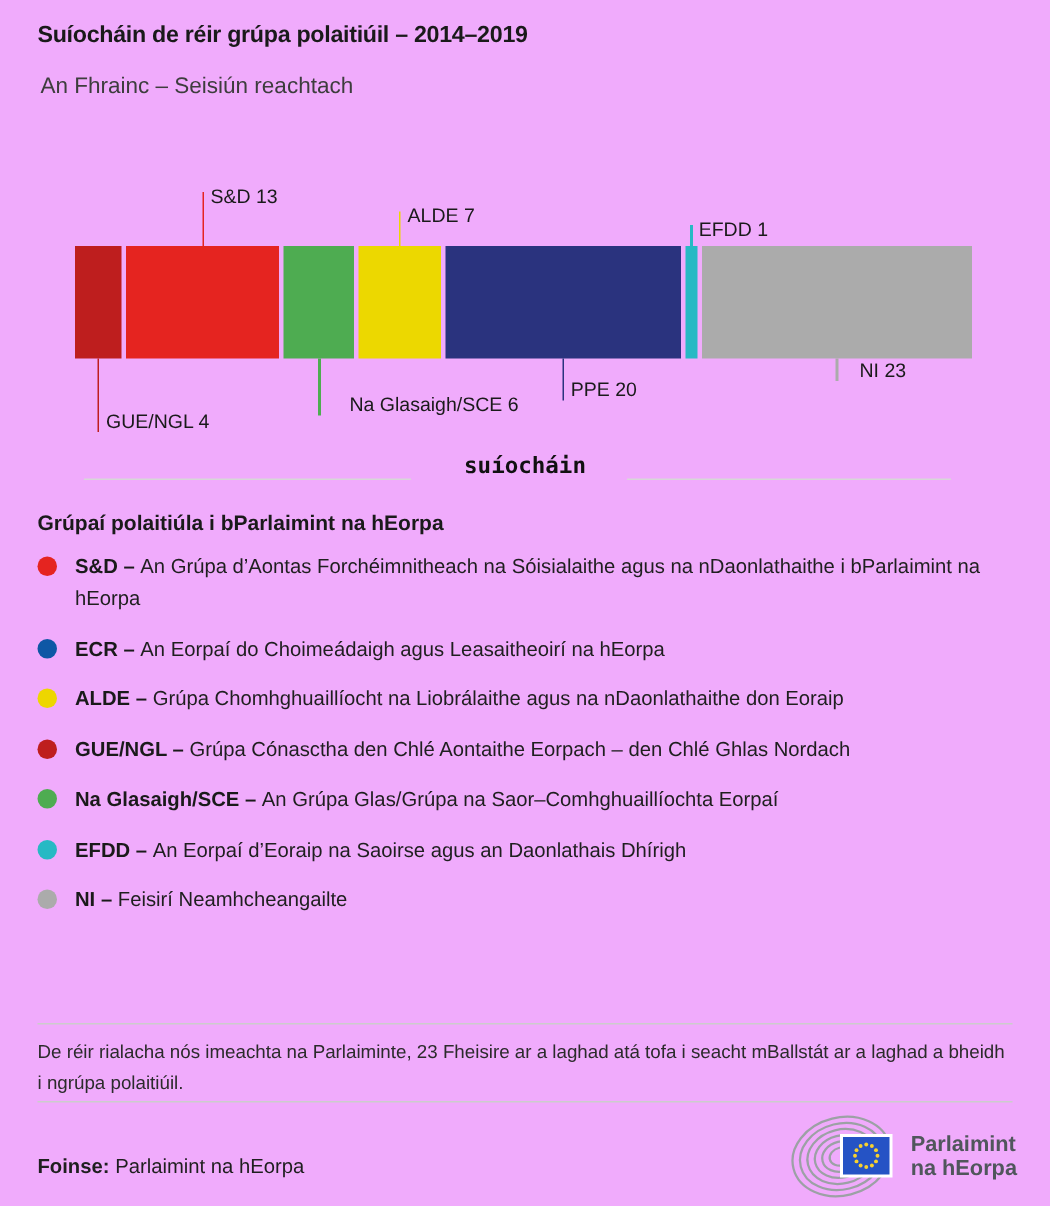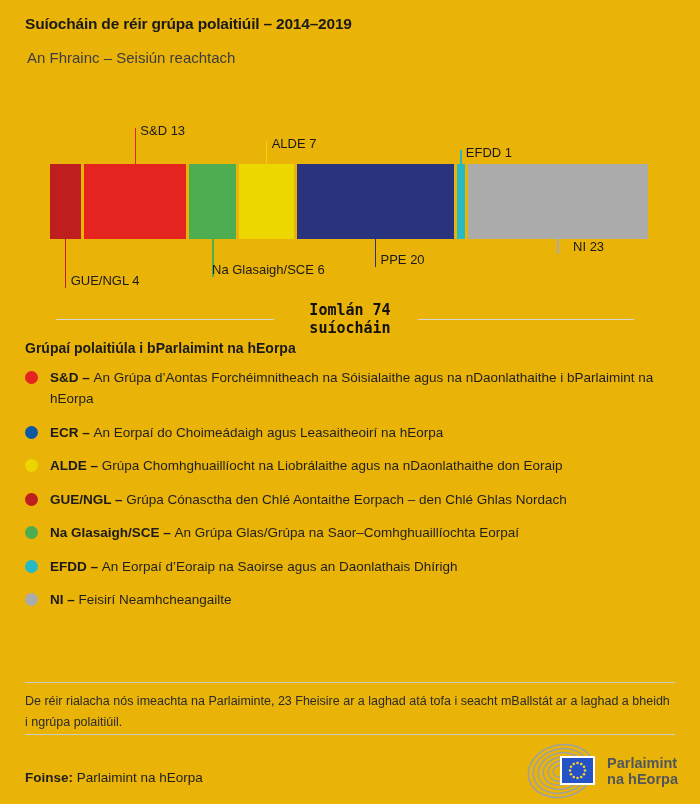--- a/index.html
+++ b/index.html
@@ -1,17 +1,17 @@
 <!DOCTYPE html>
 <html><head>
 <meta charset="utf-8">
 <style>
   html,body{margin:0;padding:0;background:#ffffff;}
   .canvas{
-    position:relative;width:700px;height:804px;background:#eab308;overflow:hidden;
+    position:relative;width:700px;height:804px;background:#f0abfc;overflow:hidden;
     font-family:"Liberation Sans", sans-serif;color:#1a1a1a;
   }
   .page-title{
     position:absolute;left:25px;top:15px;margin:0;
     font-size:15.5px;font-weight:bold;letter-spacing:-0.2px;color:#1a1a1a;
   }
   .page-subtitle{
     position:absolute;left:27px;top:49px;margin:0;
     font-size:15px;font-weight:normal;color:#3d3d3d;
   }
@@ -59,38 +59,37 @@
 
   <div class="chart-layer" id="chart-layer">
       <div class="seg" style="left: 50px; width: 31.3514px; background: rgb(190, 30, 30);"></div>
       <div class="leader" style="left: 64.9257px; background: rgb(190, 30, 30); height: 49px; top: 239px;"></div>
       <div class="callout-label" style="left: 70.6757px; top: 274px;"><span>GUE/NGL </span><b>4</b></div>
       <div class="seg" style="left: 84.3514px; width: 101.892px; background: rgb(229, 36, 32);"></div>
       <div class="leader" style="left: 134.547px; background: rgb(229, 36, 32); height: 36px; top: 128px;"></div>
       <div class="callout-label" style="left: 140.297px; top: 124px;"><span>S&amp;D </span><b>13</b></div>
       <div class="seg" style="left: 189.243px; width: 47.027px; background: rgb(78, 172, 81);"></div>
       <div class="leader" style="left: 212.007px; background: rgb(78, 172, 81); height: 38px; top: 239px;"></div>
-      <div class="callout-label" style="left: 212px; top: 263px;"><span>Na Glasaigh/SCE </span><b>6</b></div>
+      <div class="callout-label" style="left: 233px; top: 263px;"><span>Na Glasaigh/SCE </span><b>6</b></div>
       <div class="seg" style="left: 239.27px; width: 54.8649px; background: rgb(236, 216, 0);"></div>
       <div class="leader" style="left: 265.953px; background: rgb(236, 216, 0); height: 23px; top: 141px;"></div>
       <div class="callout-label" style="left: 271.703px; top: 137px;"><span>ALDE </span><b>7</b></div>
       <div class="seg" style="left: 297.135px; width: 156.757px; background: rgb(42, 51, 126);"></div>
       <div class="leader" style="left: 374.764px; background: rgb(42, 51, 126); height: 28px; top: 239px;"></div>
       <div class="callout-label" style="left: 380.514px; top: 253px;"><span>PPE </span><b>20</b></div>
       <div class="seg" style="left: 456.892px; width: 7.83784px; background: rgb(39, 185, 196);"></div>
       <div class="leader" style="left: 460.061px; background: rgb(39, 185, 196); height: 14px; top: 150px;"></div>
       <div class="callout-label" style="left: 465.811px; top: 146px;"><span>EFDD </span><b>1</b></div>
       <div class="seg" style="left: 467.73px; width: 180.27px; background: rgb(171, 171, 171);"></div>
       <div class="leader" style="left: 557.115px; background: rgb(171, 171, 171); height: 15px; top: 239px;"></div>
       <div class="callout-label" style="left: 573px; top: 240px;"><span>NI </span><b>23</b></div>
     </div>
 
   <div class="rule rule-left"></div>
   <div class="total-text">
-    <div>Iomlán 74</div>
     <div>suíocháin</div>
   </div>
   <div class="rule rule-right"></div>
 
   <div class="legend">
     <h3 class="legend-heading">Grúpaí polaitiúla i bParlaimint na hEorpa</h3>
     <div id="legend-items">
         <div class="legend-item">
           <span class="legend-swatch" style="background: rgb(229, 36, 32);"></span>
           <div class="legend-text"><b>S&amp;D – </b><span>An Grúpa d’Aontas Forchéimnitheach na Sóisialaithe agus na nDaonlathaithe i bParlaimint na hEorpa</span></div>

